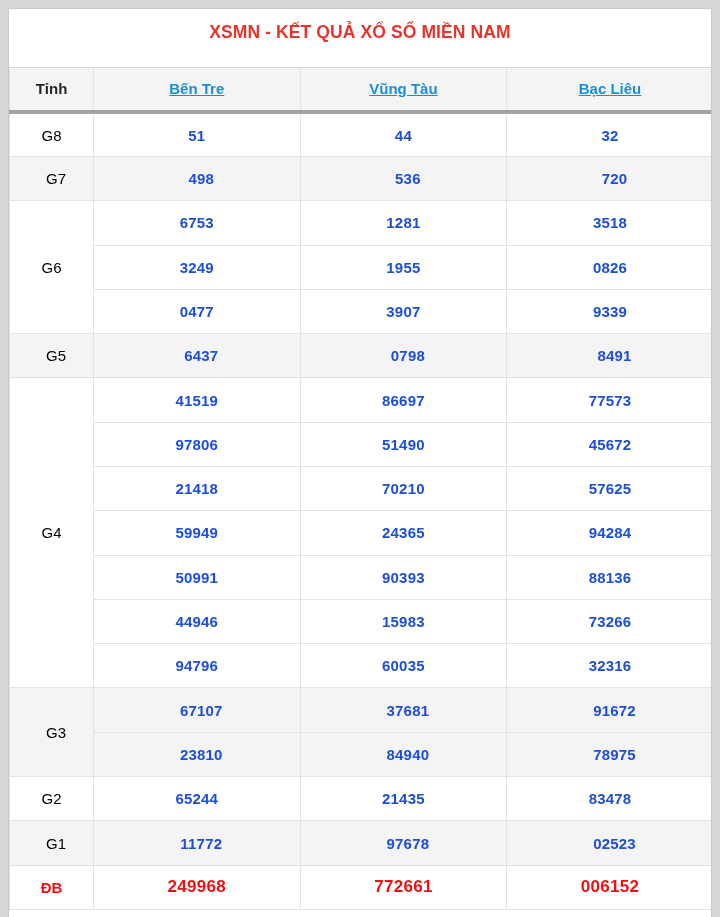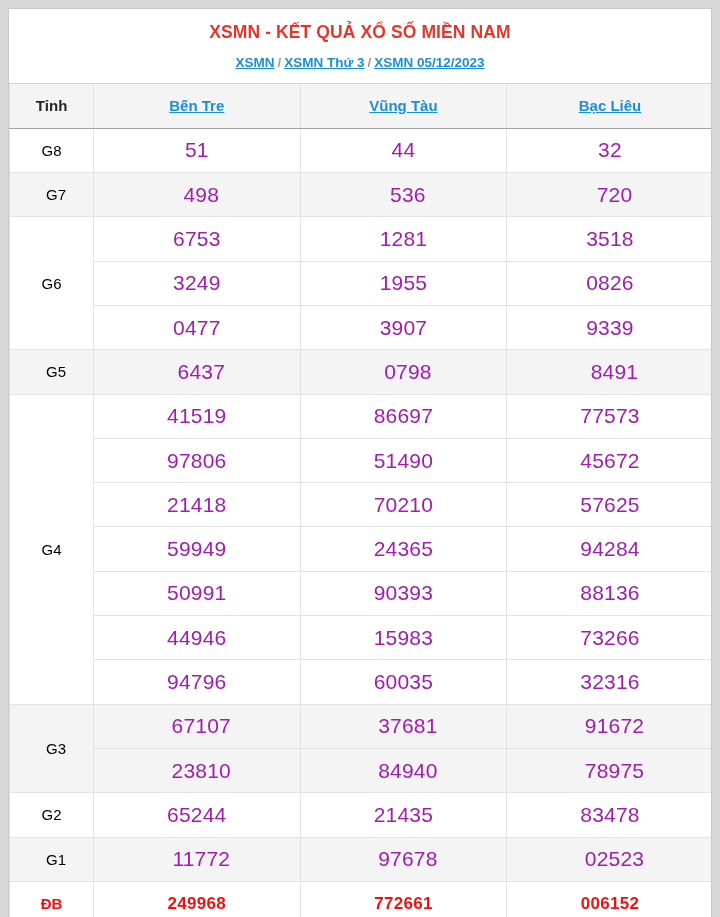--- a/index.html
+++ b/index.html
@@ -72,21 +72,21 @@
   table.xsmn col.c-prov { width: 206.6px; }
 
   table.xsmn th, table.xsmn td {
     border: 1px solid #e3e3e3;
     text-align: center;
     vertical-align: middle;
     padding: 0;
   }
   table.xsmn thead th {
     border-top: 1px solid #d5d5d5;
-    border-bottom: 1px solid #a3a3a3;
+    border-bottom: 4px solid #a3a3a3;
     background: #f4f4f4;
     height: 45px;
     font-size: 15px;
   }
   th.head-tinh {
     color: #262626;
     font-weight: 700;
   }
   th.head-prov a {
     color: #1a8fd8;
@@ -96,45 +96,42 @@
     font-size: 15px;
   }
 
   td.glabel {
     color: #000000;
     font-weight: 400;
     font-size: 15px;
     background: transparent;
   }
   td.num {
-    color: #a21caf;
-    font-weight: 400;
-    font-size: 21px;
+    color: #1d4ed8;
+    font-weight: 700;
+    font-size: 15px;
     height: 44.3px;
     letter-spacing: .2px;
   }
 
   tr.stripe td { background: #f4f4f4; padding-left: 9px; }
   tr.plain td  { background: #ffffff; }
 
   
   td.db-label { color: #ee1111; font-weight: 700; font-size: 15px; }
   td.db-num   { color: #ee1111; font-weight: 700; font-size: 17px; letter-spacing:.3px;}
 </style>
 </head>
 <body>
 
 <div class="page">
   <div class="card">
 
     <div class="result-header">
       <div class="result-title">XSMN - KẾT QUẢ XỔ SỐ MIỀN NAM</div>
-      <div class="breadcrumb">
-        <a href="#">XSMN</a><span class="sep">/</span><a href="#">XSMN Thứ 3</a><span class="sep">/</span><a href="#">XSMN 05/12/2023</a>
-      </div>
     </div>
 
     <table class="xsmn">
       <colgroup>
         <col class="c-tinh">
           <col class="c-prov">
           <col class="c-prov">
           <col class="c-prov">
       </colgroup>
       <thead>

